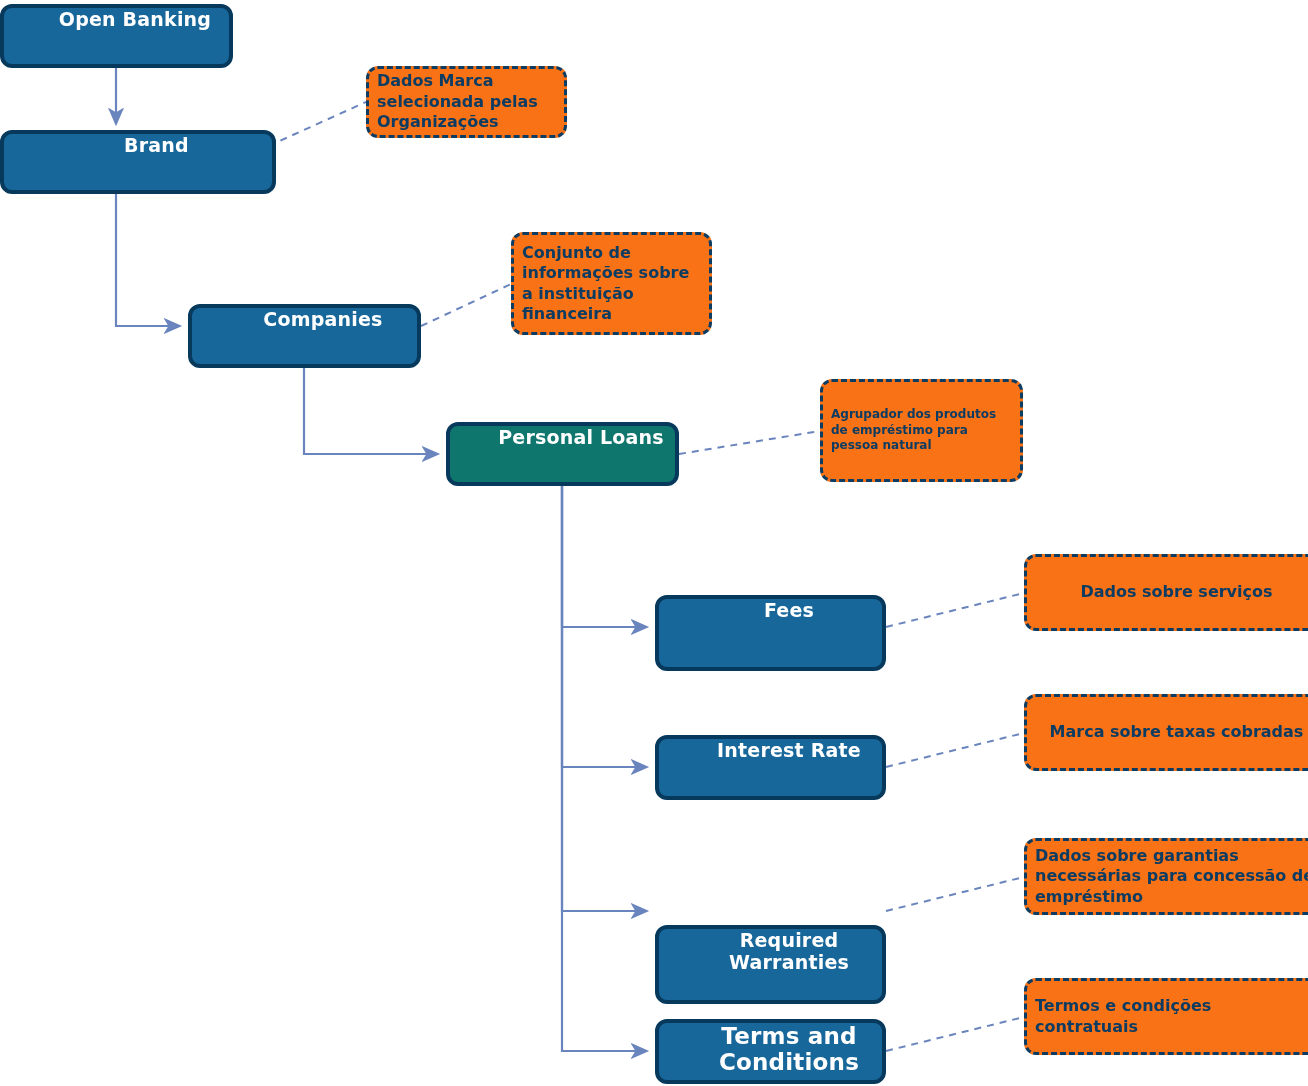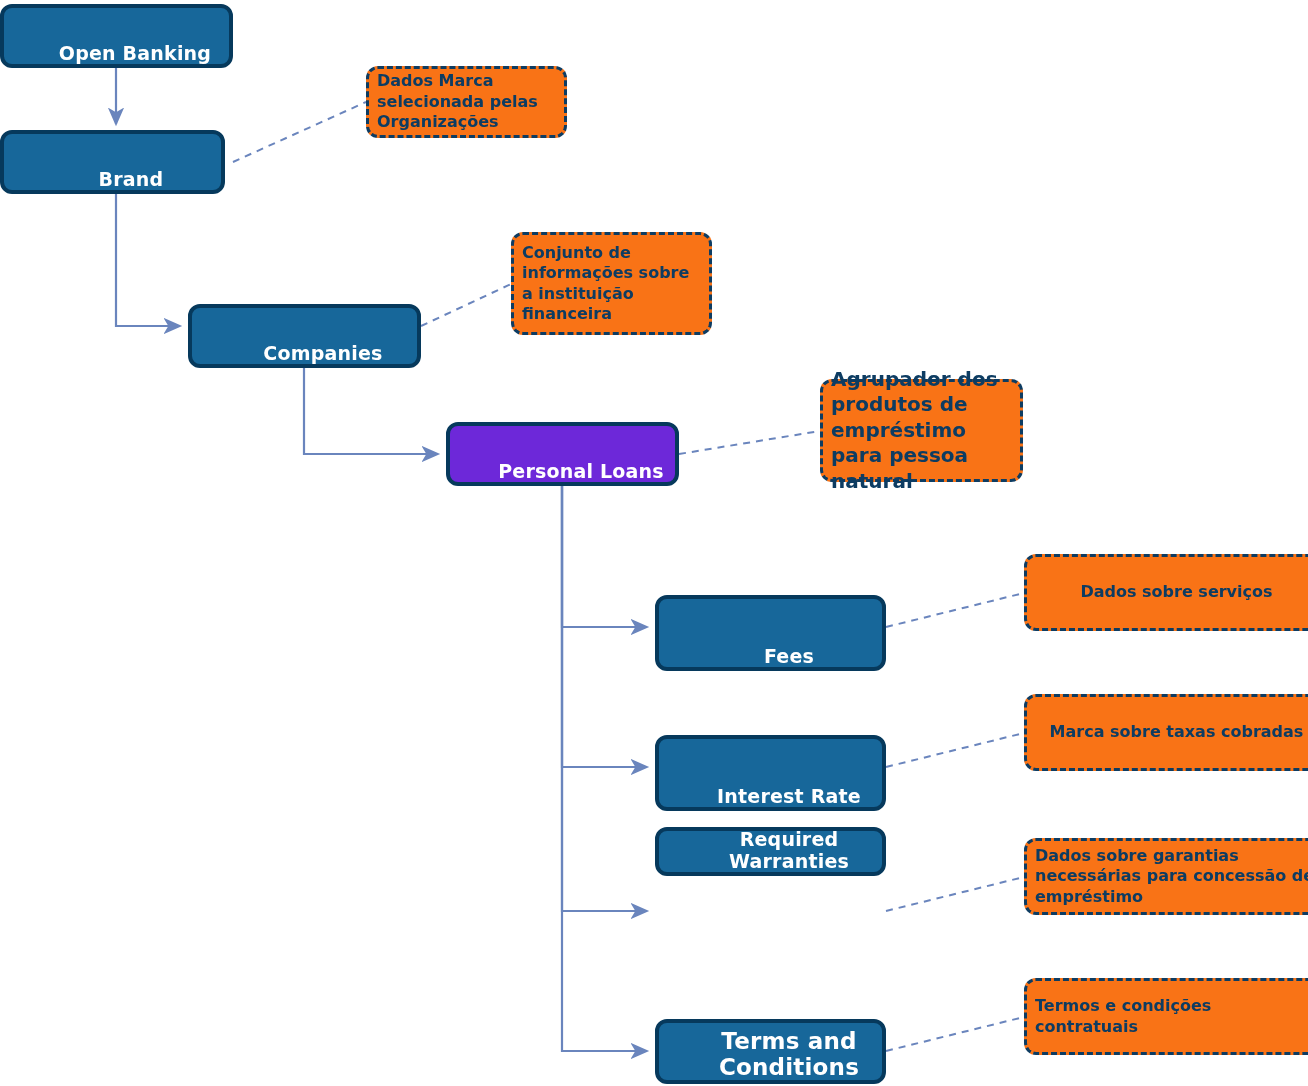--- a/index.html
+++ b/index.html
@@ -25,21 +25,21 @@
     height: 1086px;
     pointer-events: none;
   }
   .node {
     position: absolute;
     box-sizing: border-box;
     background: #17679a;
     border: 4px solid #06395c;
     border-radius: 12px;
     display: flex;
-    align-items: flex-end;
+    align-items: flex-start;
     justify-content: center;
     color: #ffffff;
     font-size: 19px;
     font-weight: 600;
     letter-spacing: 0.2px;
     text-align: center;
     z-index: 3;
     padding-left: 37px;
   }
   .note {
@@ -84,50 +84,50 @@
         <path d="M 886 627 L 1024 593" fill="none" stroke="#6a85bd" stroke-width="2" stroke-dasharray="7 6"></path>
         <path d="M 886 767 L 1024 733" fill="none" stroke="#6a85bd" stroke-width="2" stroke-dasharray="7 6"></path>
         <path d="M 886 911 L 1024 877" fill="none" stroke="#6a85bd" stroke-width="2" stroke-dasharray="7 6"></path>
         <path d="M 886 1051 L 1024 1017" fill="none" stroke="#6a85bd" stroke-width="2" stroke-dasharray="7 6"></path>
       </g>
   </svg>
   <div id="node-layer">
       <div class="node" style="left: 0px; top: 4px; width: 233px; height: 64px; font-size: 19px; background: rgb(23, 103, 154); border-color: rgb(6, 57, 92); color: rgb(255, 255, 255);">
         <span>Open Banking</span>
       </div>
-      <div class="node" style="left: 0px; top: 130px; width: 225px; height: 64px; font-size: 19px; background: rgb(23, 103, 154); border-color: rgb(6, 57, 92); color: rgb(255, 255, 255);">
+      <div class="node" style="left: 0px; top: 130px; width: 276px; height: 64px; font-size: 19px; background: rgb(23, 103, 154); border-color: rgb(6, 57, 92); color: rgb(255, 255, 255);">
         <span>Brand</span>
       </div>
       <div class="node" style="left: 188px; top: 294px; width: 233px; height: 64px; font-size: 19px; background: rgb(23, 103, 154); border-color: rgb(6, 57, 92); color: rgb(255, 255, 255); margin-top: 10px;">
         <span>Companies</span>
       </div>
-      <div class="node" style="left: 446px; top: 422px; width: 233px; height: 64px; font-size: 19px; background: #6d28d9; border-color: rgb(6, 57, 92); color: rgb(255, 255, 255);">
+      <div class="node" style="left: 446px; top: 422px; width: 233px; height: 64px; font-size: 19px; background: #0f766e; border-color: rgb(6, 57, 92); color: rgb(255, 255, 255);">
         <span>Personal Loans</span>
       </div>
       <div class="node" style="left: 655px; top: 595px; width: 231px; height: 76px; font-size: 19px; background: rgb(23, 103, 154); border-color: rgb(6, 57, 92); color: rgb(255, 255, 255);">
         <span>Fees</span>
       </div>
-      <div class="node" style="left: 655px; top: 735px; width: 231px; height: 76px; font-size: 19px; background: rgb(23, 103, 154); border-color: rgb(6, 57, 92); color: rgb(255, 255, 255);">
+      <div class="node" style="left: 655px; top: 735px; width: 231px; height: 65px; font-size: 19px; background: rgb(23, 103, 154); border-color: rgb(6, 57, 92); color: rgb(255, 255, 255);">
         <span>Interest Rate</span>
       </div>
-      <div class="node" style="left: 655px; top: 827px; width: 231px; height: 49px; font-size: 19px; background: rgb(23, 103, 154); border-color: rgb(6, 57, 92); color: rgb(255, 255, 255);">
+      <div class="node" style="left: 655px; top: 925px; width: 231px; height: 79px; font-size: 19px; background: rgb(23, 103, 154); border-color: rgb(6, 57, 92); color: rgb(255, 255, 255);">
         <span>Required Warranties</span>
       </div>
       <div class="node" style="left: 655px; top: 1019px; width: 231px; height: 65px; font-size: 23px; background: rgb(23, 103, 154); border-color: rgb(6, 57, 92); color: rgb(255, 255, 255);">
         <span>Terms and Conditions</span>
       </div>
     </div>
   <div id="note-layer">
       <div class="note" style="left: 366px; top: 66px; width: 201px; height: 72px; font-size: 16px; border-color: rgb(13, 60, 98); color: rgb(13, 60, 98);">
         <span>Dados Marca selecionada pelas Organizações</span>
       </div>
       <div class="note" style="left: 511px; top: 232px; width: 201px; height: 103px; font-size: 16px; border-color: rgb(13, 60, 98); color: rgb(13, 60, 98);">
         <span>Conjunto de informações sobre a instituição financeira</span>
       </div>
-      <div class="note" style="left: 820px; top: 379px; width: 203px; height: 103px; font-size: 20px; border-color: rgb(13, 60, 98); color: rgb(13, 60, 98);">
+      <div class="note" style="left: 820px; top: 379px; width: 203px; height: 103px; font-size: 12px; border-color: rgb(13, 60, 98); color: rgb(13, 60, 98);">
         <span>Agrupador dos produtos de empréstimo para pessoa natural</span>
       </div>
       <div class="note" style="left: 1024px; top: 554px; width: 305px; height: 77px; font-size: 16px; border-color: rgb(13, 60, 98); color: rgb(13, 60, 98);">
         <span>Dados sobre serviços</span>
       </div>
       <div class="note" style="left: 1024px; top: 694px; width: 305px; height: 77px; font-size: 16px; border-color: rgb(13, 60, 98); color: rgb(13, 60, 98);">
         <span>Marca sobre taxas cobradas</span>
       </div>
       <div class="note" style="left: 1024px; top: 838px; width: 305px; height: 77px; font-size: 16px; border-color: rgb(13, 60, 98); color: rgb(13, 60, 98);">
         <span>Dados sobre garantias necessárias para concessão de empréstimo</span>

